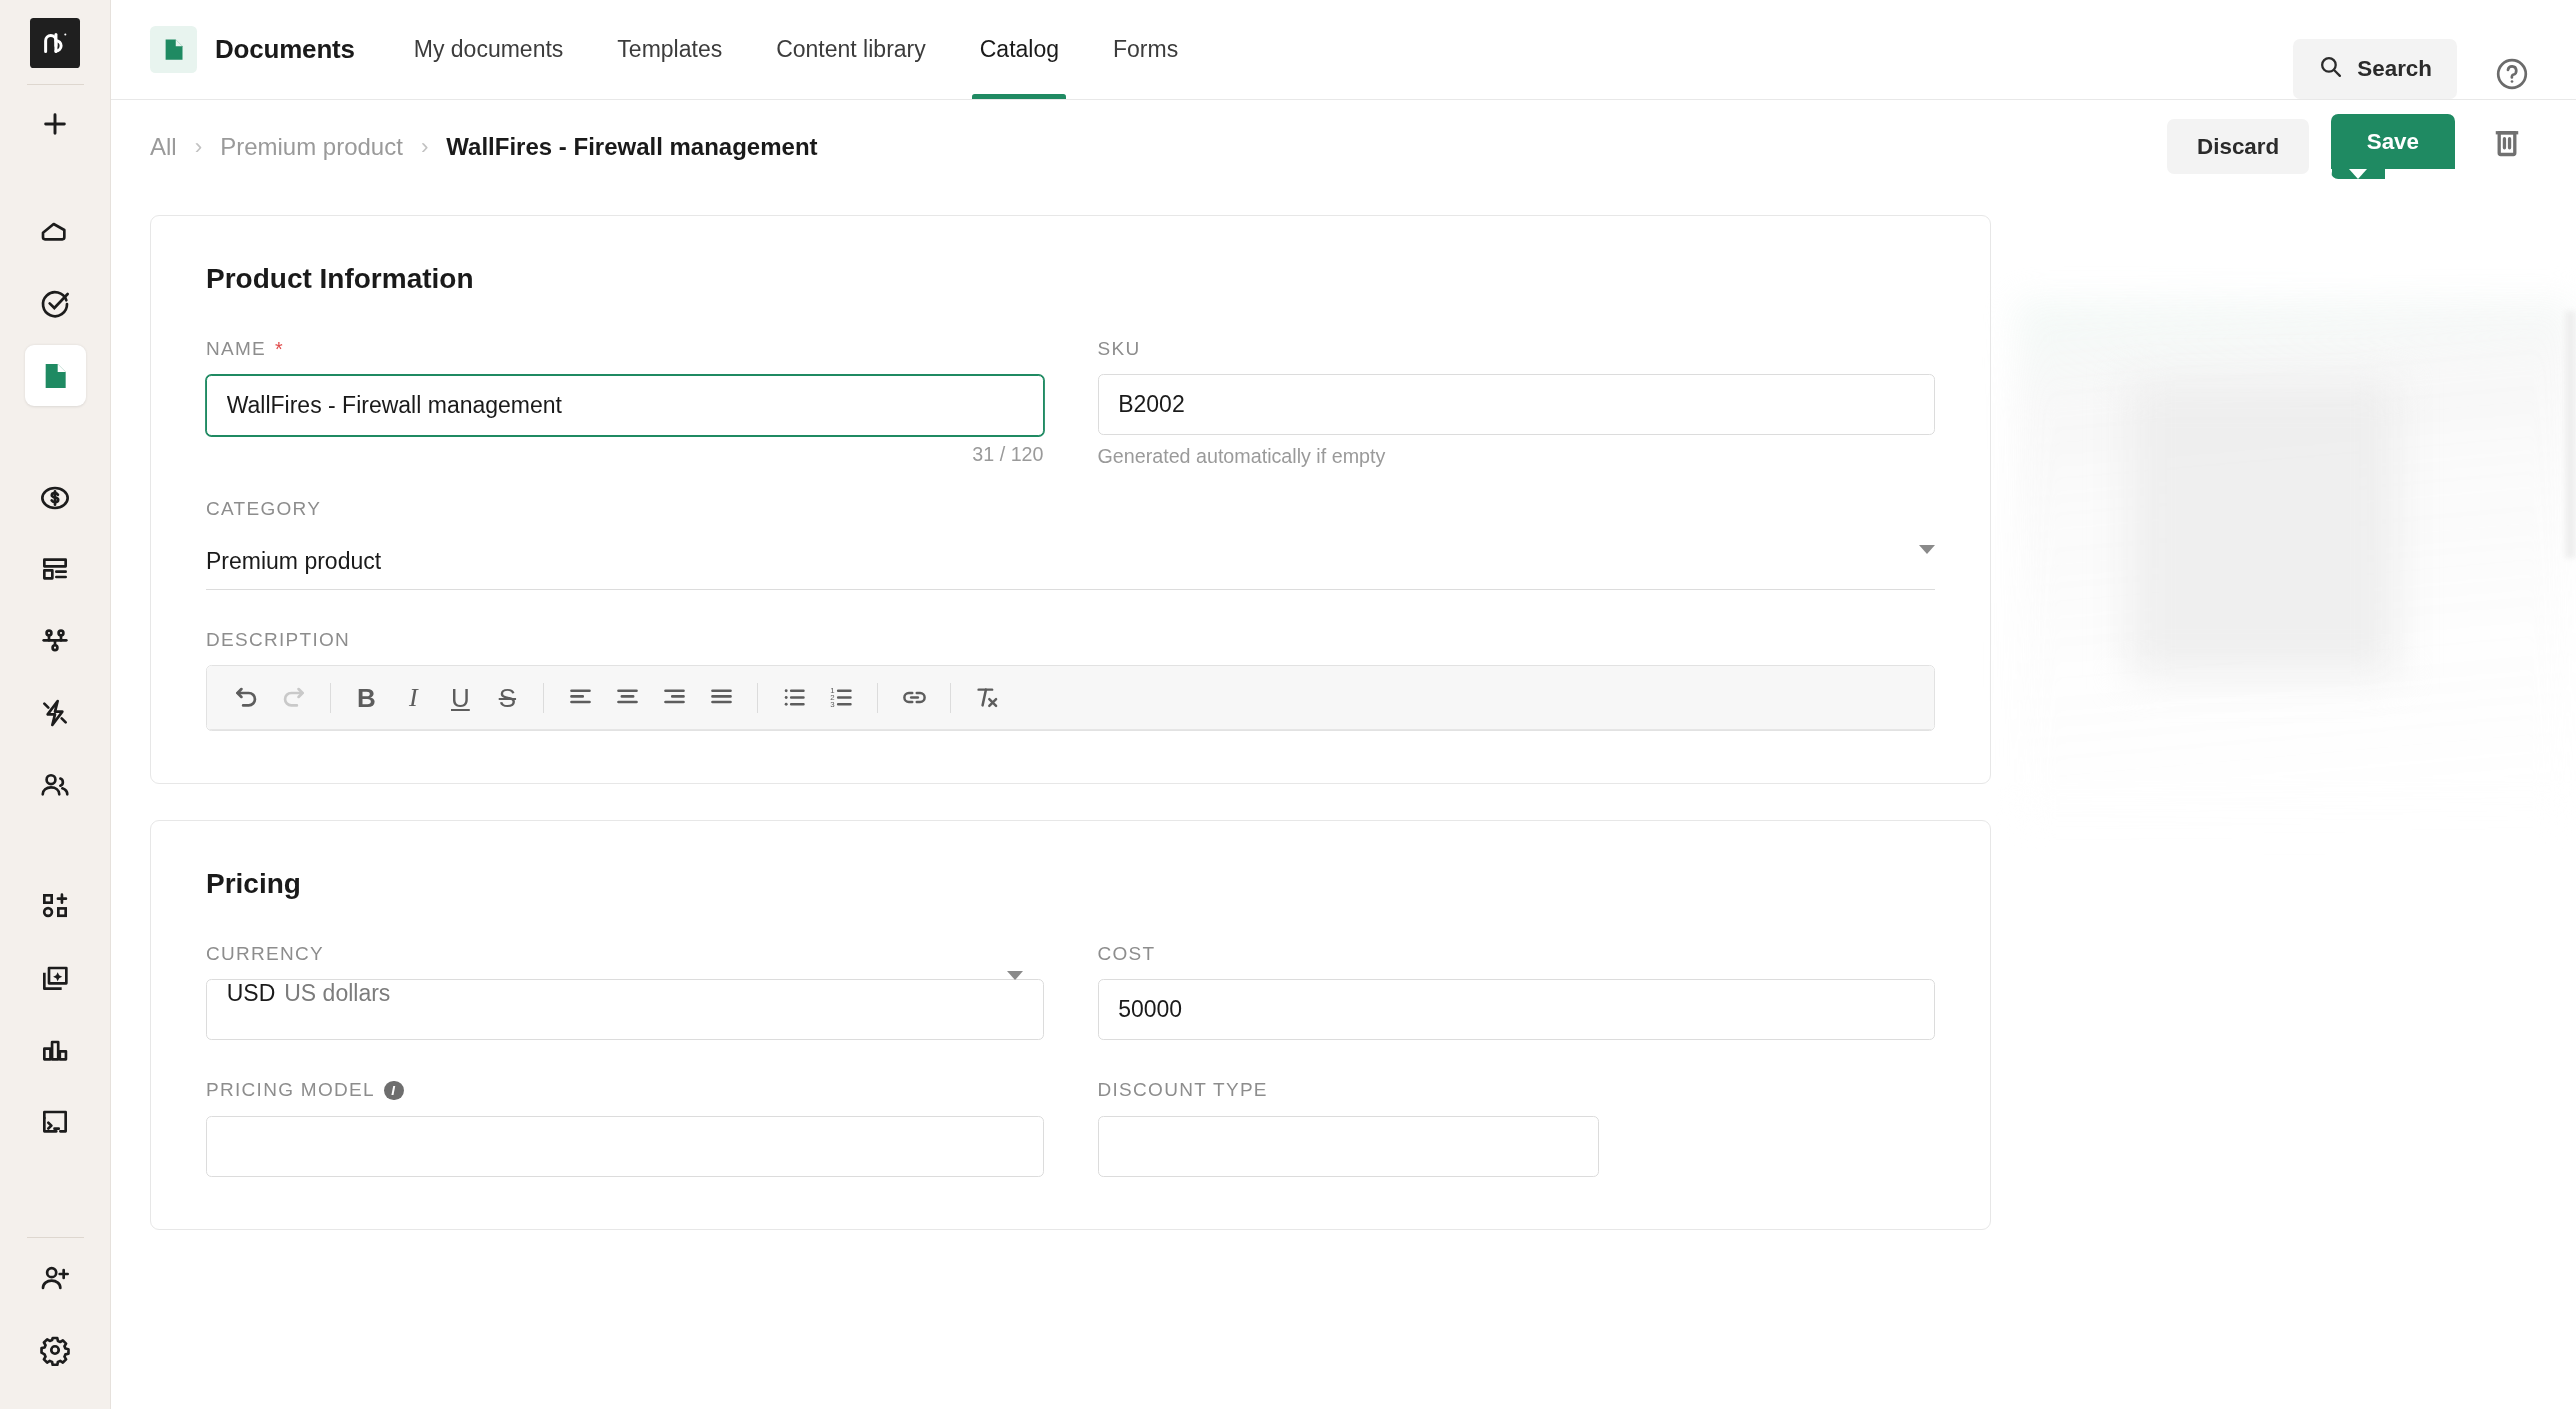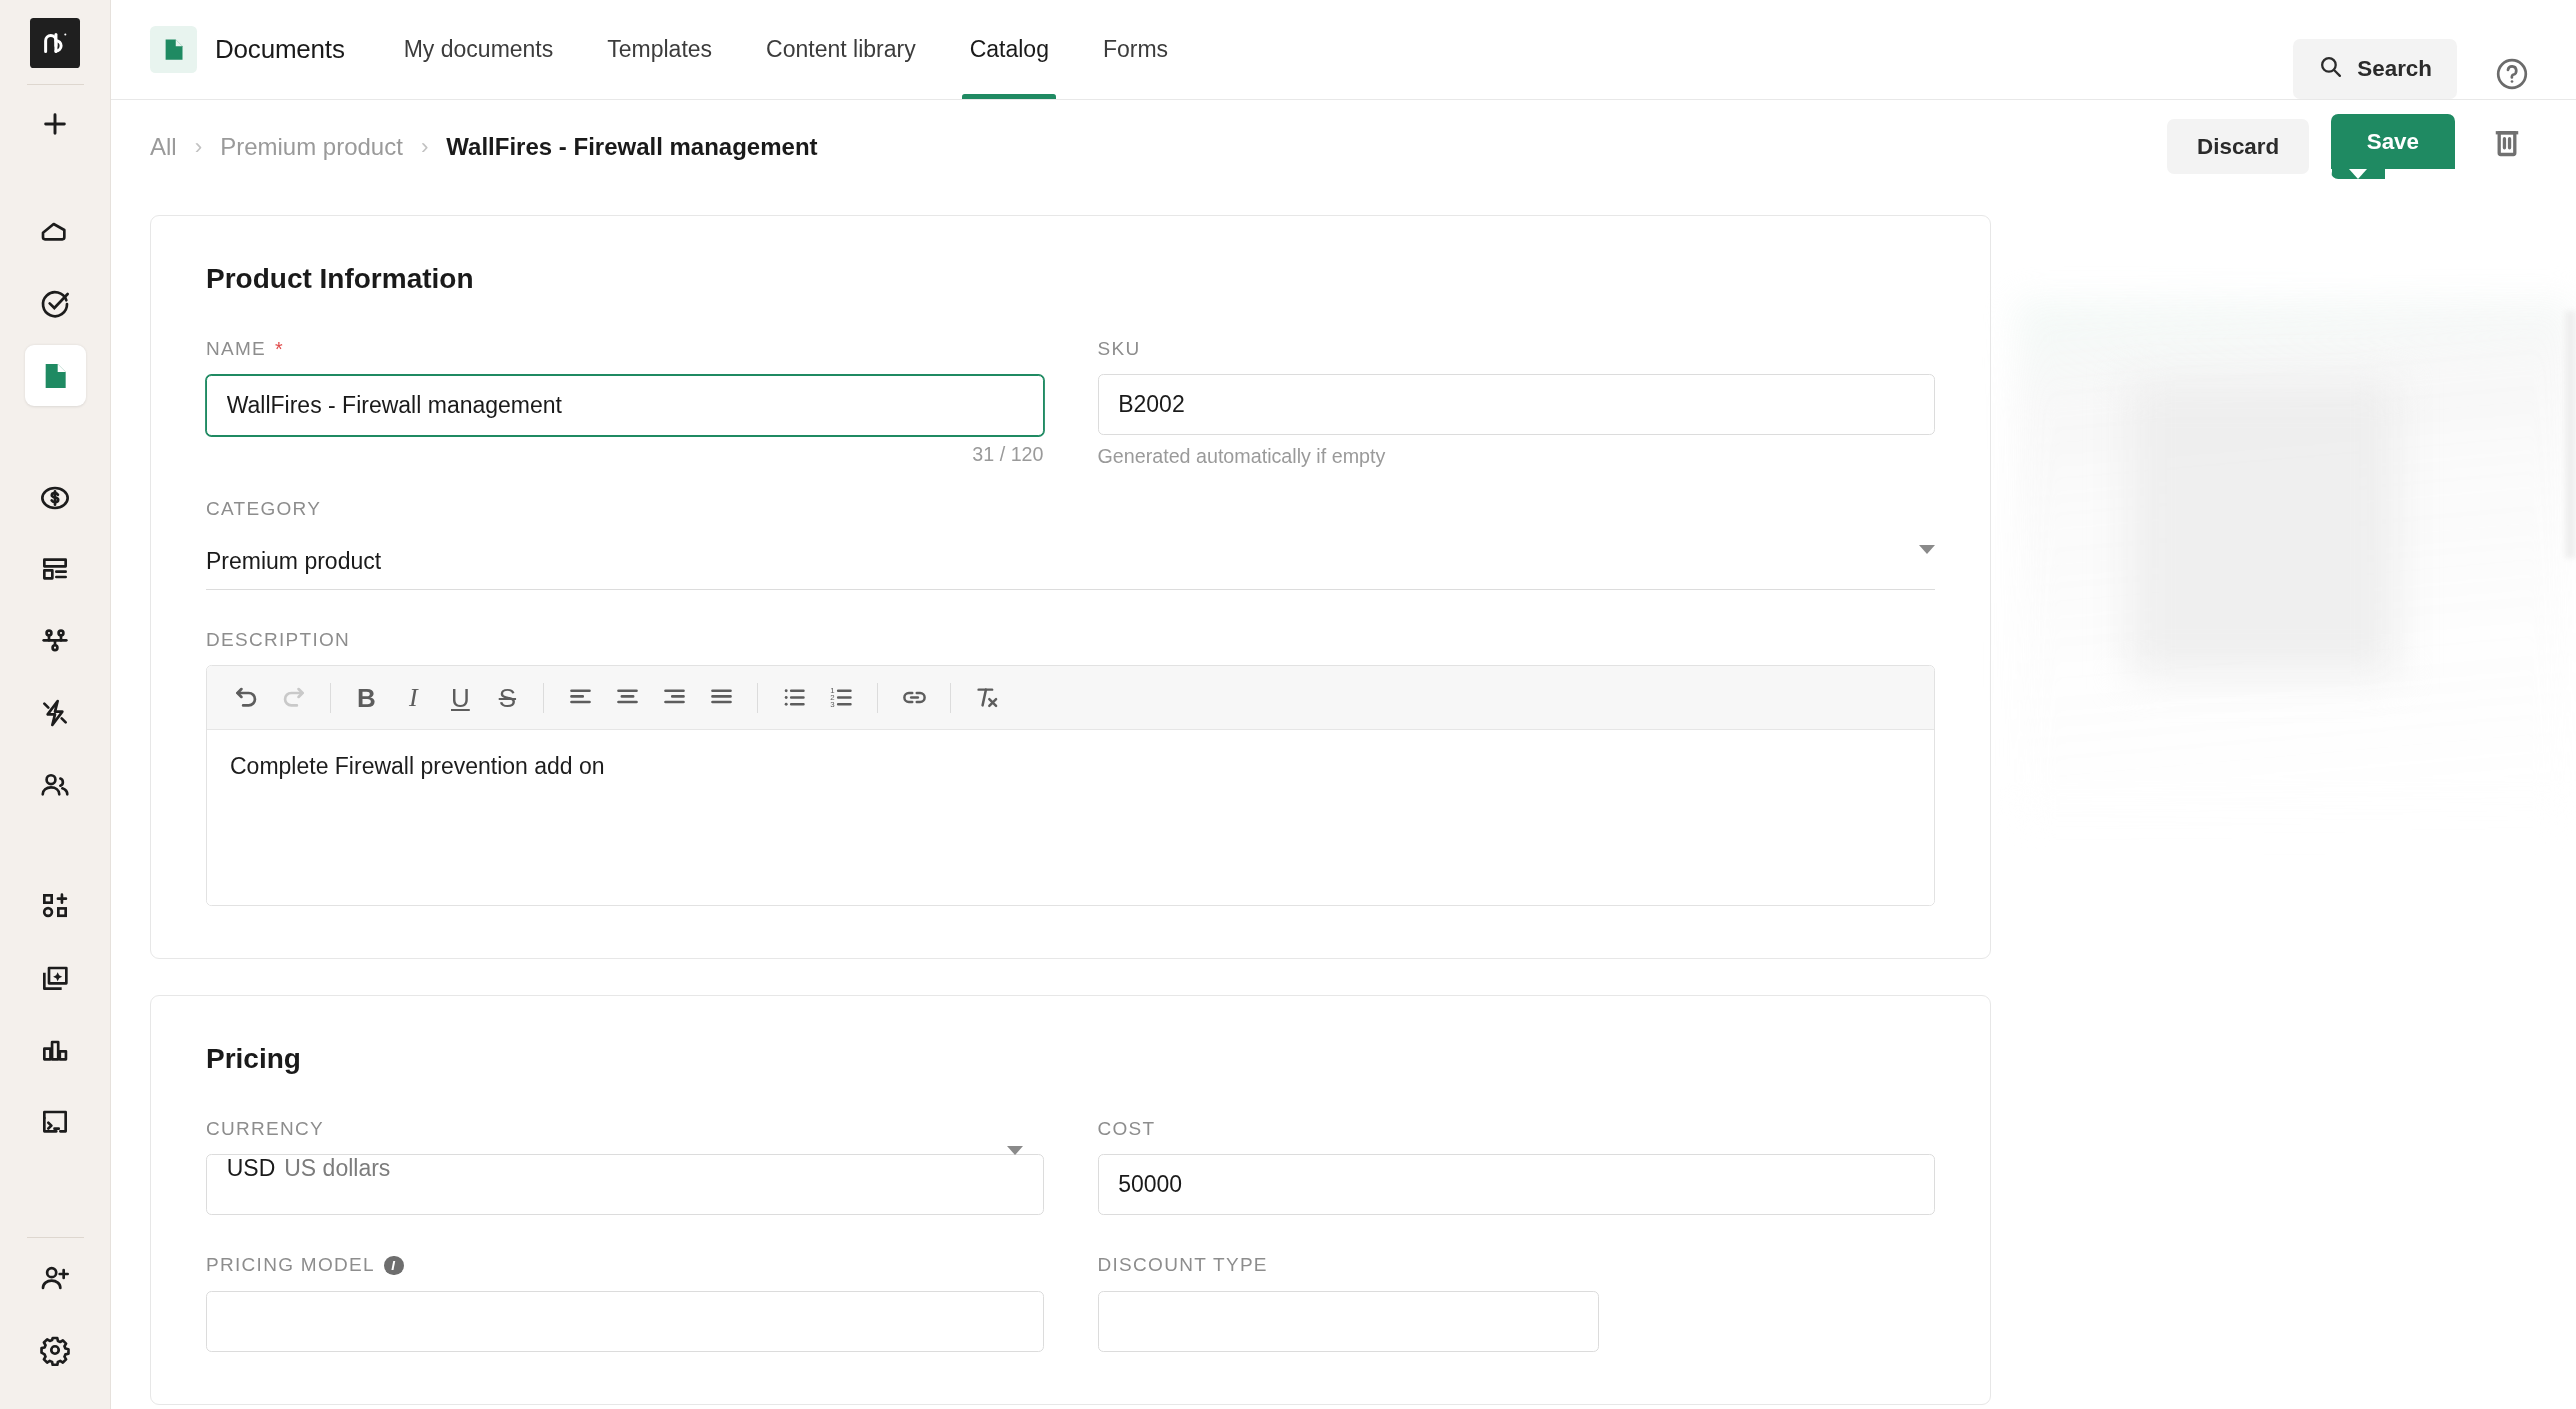--- a/index.html
+++ b/index.html
@@ -48,21 +48,21 @@
     display: flex; align-items: stretch; padding: 0 39px 0 39px;
     background: #fff;
   }
   .brand {
     display: flex; align-items: center; gap: 18px; padding-right: 32px;
   }
   .brand-chip {
     width: 47px; height: 47px; border-radius: 5.4px; background: #e8f4ef;
     display: flex; align-items: center; justify-content: center;
   }
-  .brand-name { font-size: 26px; font-weight: 400; color: #1a1a1a; letter-spacing: -0.2px; }
+  .brand-name { font-size: 26px; font-weight: 700; color: #1a1a1a; letter-spacing: -0.2px; }
   .navtabs { display: flex; align-items: stretch; gap: 0; }
   .navtab {
     display: flex; align-items: center; padding: 0 27px;
     font-size: 23px; color: #3c3c3c; cursor: pointer;
     position: relative; white-space: nowrap;
   }
   .navtab.active { color: #1a1a1a; }
   .navtab.active::after {
     content: ""; position: absolute; left: 19.7px; right: 19.7px; bottom: 0;
     height: 5.4px; background: #1f8a62; border-radius: 2.7px 2.7px 0 0;
@@ -514,21 +514,20 @@
                 <div class="tb-div"></div>
 
                 <div class="tb">
                   <svg viewBox="0 0 24 24" fill="none" stroke="currentColor" stroke-width="2.2" stroke-linecap="round">
                     <path d="M5 5h12"></path>
                       <path d="M11.5 5 8.5 19"></path>
                       <path d="M14.5 13.5l6 6M20.5 13.5l-6 6"></path>
                   </svg>
                 </div>
               </div>
-              <div class="edit-area">Complete Firewall prevention add on</div>
             </div>
           </div>
         </section>
 
         <section class="card">
           <h2 class="card-title">Pricing</h2>
 
           <div class="row">
             <div class="col">
               <div class="flabel">CURRENCY</div>

